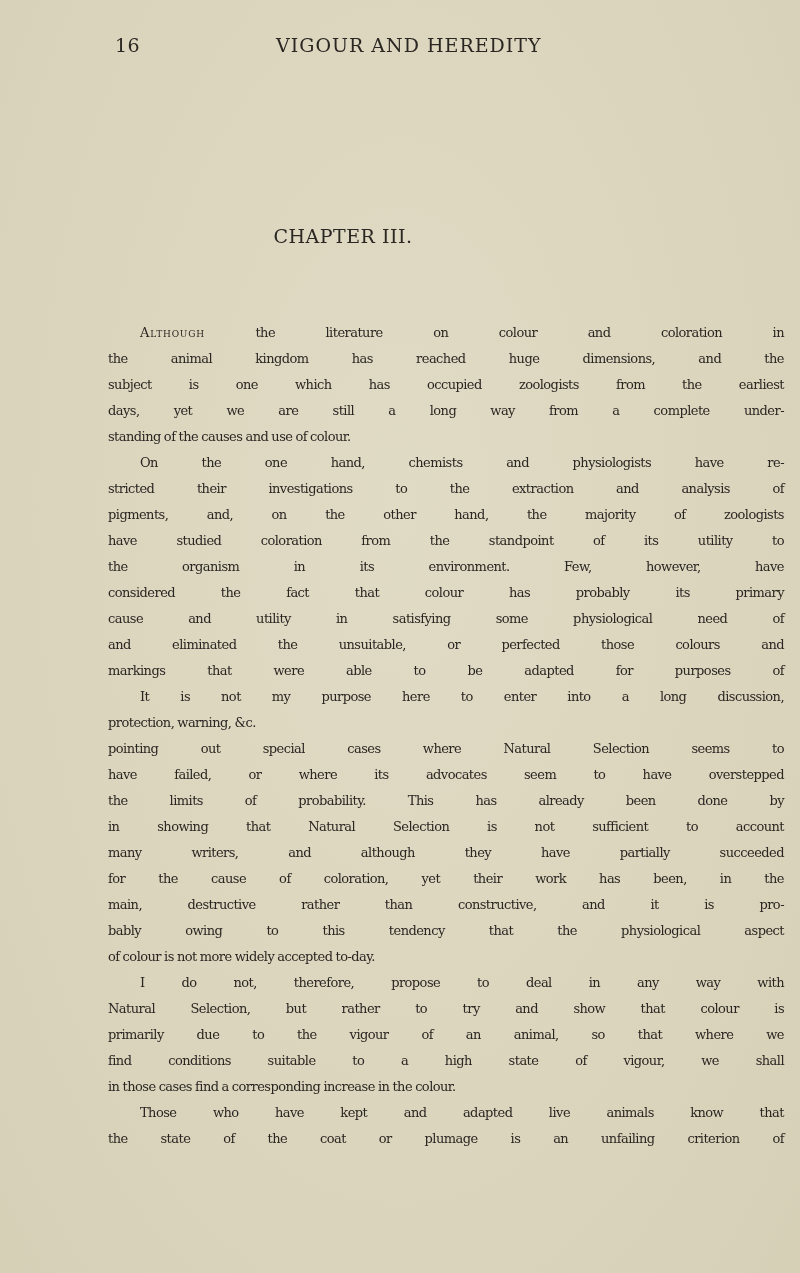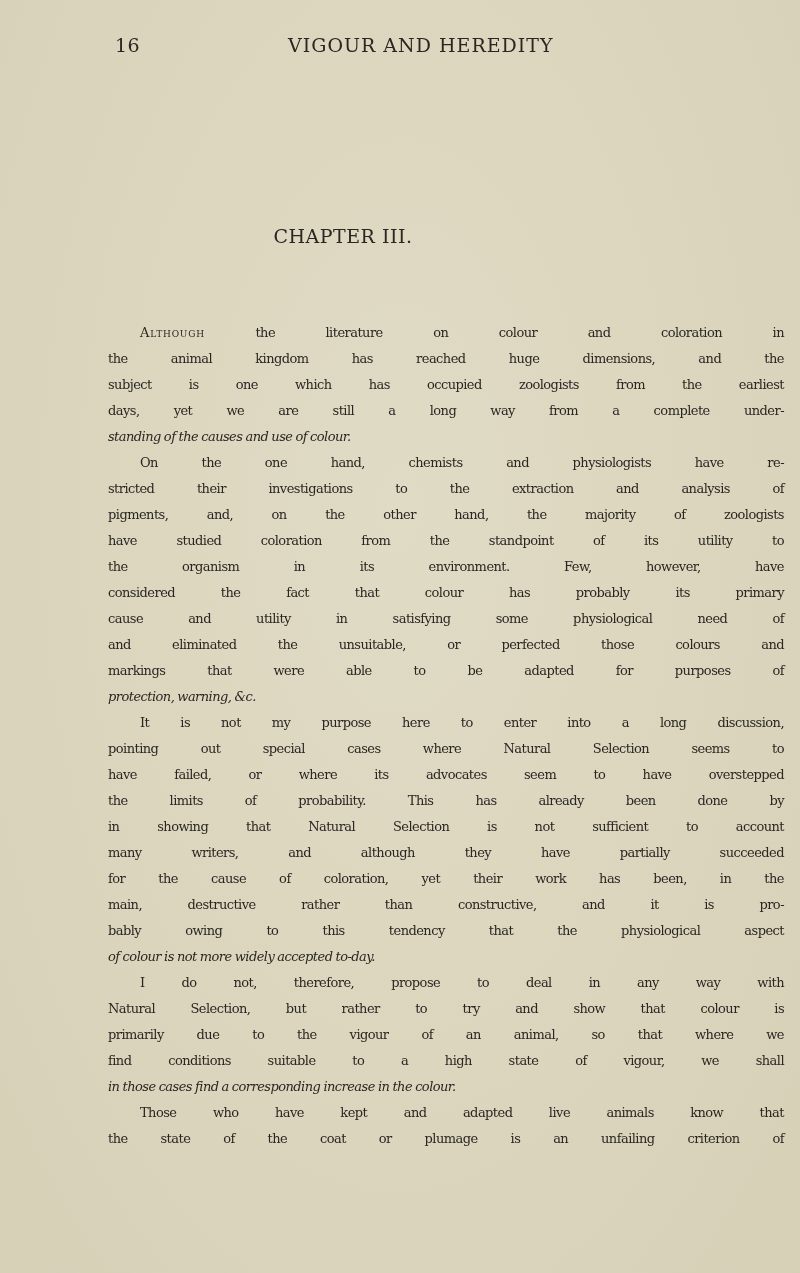--- a/index.html
+++ b/index.html
@@ -33,21 +33,21 @@
       letter-spacing: 0.5px;
     }
     .page-number {
       position: absolute;
       left: 1px;
       top: 0;
       margin-left: 6px;
     }
     .running-title {
       position: absolute;
-      left: 180px;
+      left: 168px;
       top: 0;
       letter-spacing: 1px;
     }
     .chapter-number {
       position: absolute;
       top: 225px;
       left: 0;
       width: 644px;
       text-align: center;
       font-size: 19px;
@@ -75,21 +75,20 @@
       line-height: 26px;
       font-size: 13px;
       white-space: nowrap;
       text-align: justify;
       text-align-last: justify;
       letter-spacing: -0.55px;
       word-spacing: -0.5px;
     }
     .line.last {
       text-align-last: left;
-      font-style: italic;
     }
     .line.indent {
       padding-left: 32px;
     }
     .sc {
       font-variant: small-caps;
       letter-spacing: 0.8px;
     }
     .it {
     }
@@ -116,23 +115,23 @@
 
     <div class="line indent">On the one hand, chemists and physiologists have re-</div>
     <div class="line">stricted their investigations to the extraction and analysis of</div>
     <div class="line">pigments, and, on the other hand, the majority of zoologists</div>
     <div class="line">have studied coloration from the standpoint of its utility to</div>
     <div class="line">the organism in its environment. Few, however, have</div>
     <div class="line"><span>considered the fact that colour has probably its </span><span class="it">primary</span></div>
     <div class="line">cause and utility in satisfying some physiological need of</div>
     <div class="line">and eliminated the unsuitable, or perfected those colours and</div>
     <div class="line">markings that were able to be adapted for purposes of</div>
+    <div class="line indent">It is not my purpose here to enter into a long discussion,</div>
+
     <div class="line last">protection, warning, &amp;c.</div>
-
-    <div class="line indent">It is not my purpose here to enter into a long discussion,</div>
     <div class="line">pointing out special cases where Natural Selection seems to</div>
     <div class="line">have failed, or where its advocates seem to have overstepped</div>
     <div class="line">the limits of probability. This has already been done by</div>
     <div class="line">in showing that Natural Selection is not sufficient to account</div>
     <div class="line">many writers, and although they have partially succeeded</div>
     <div class="line"><span>for the </span><span class="it">cause</span><span> of coloration, yet their work has been, in the</span></div>
     <div class="line">main, destructive rather than constructive, and it is pro-</div>
     <div class="line">bably owing to this tendency that the physiological aspect</div>
     <div class="line last">of colour is not more widely accepted to-day.</div>
 

